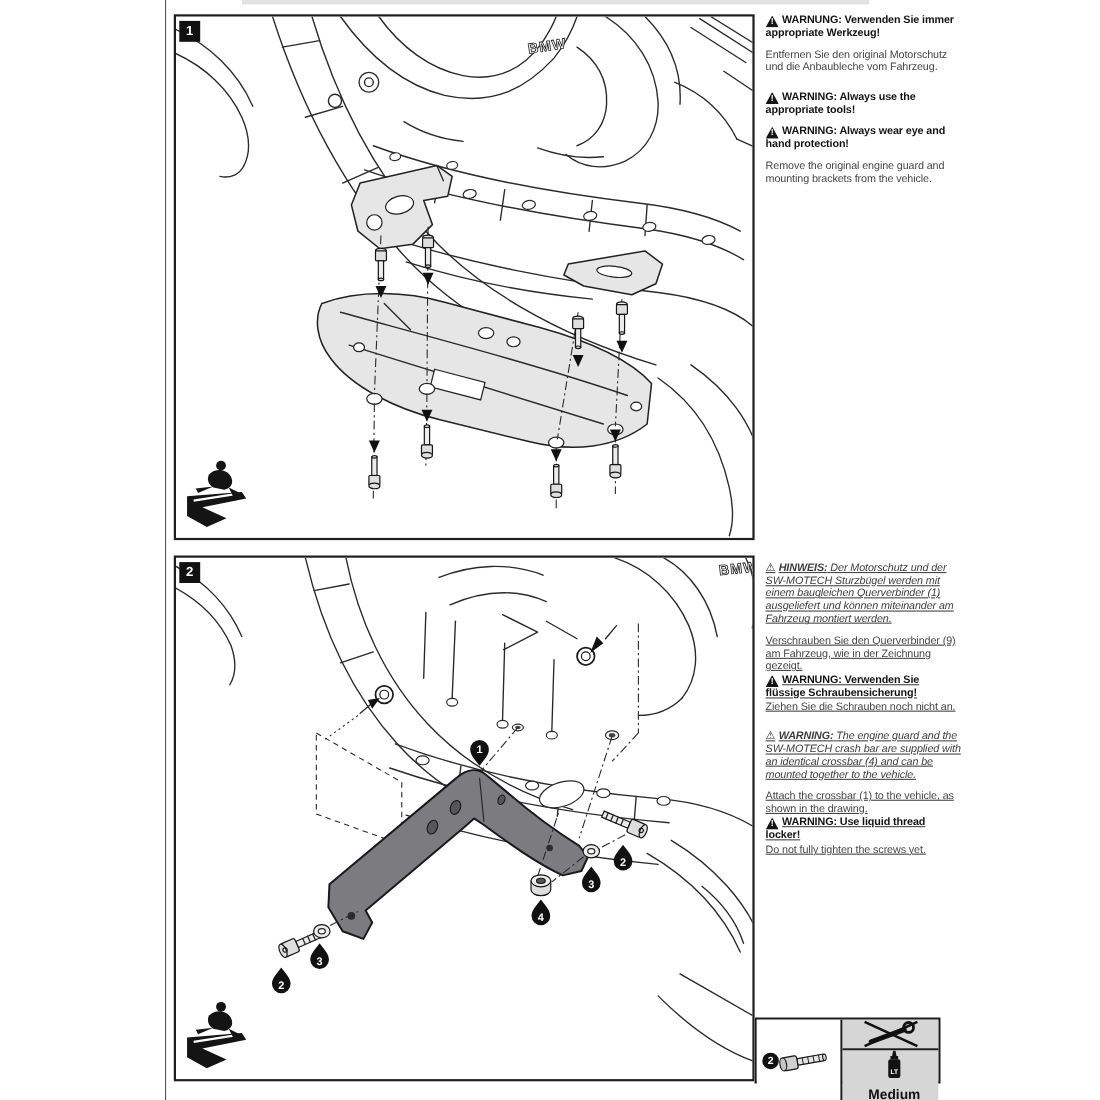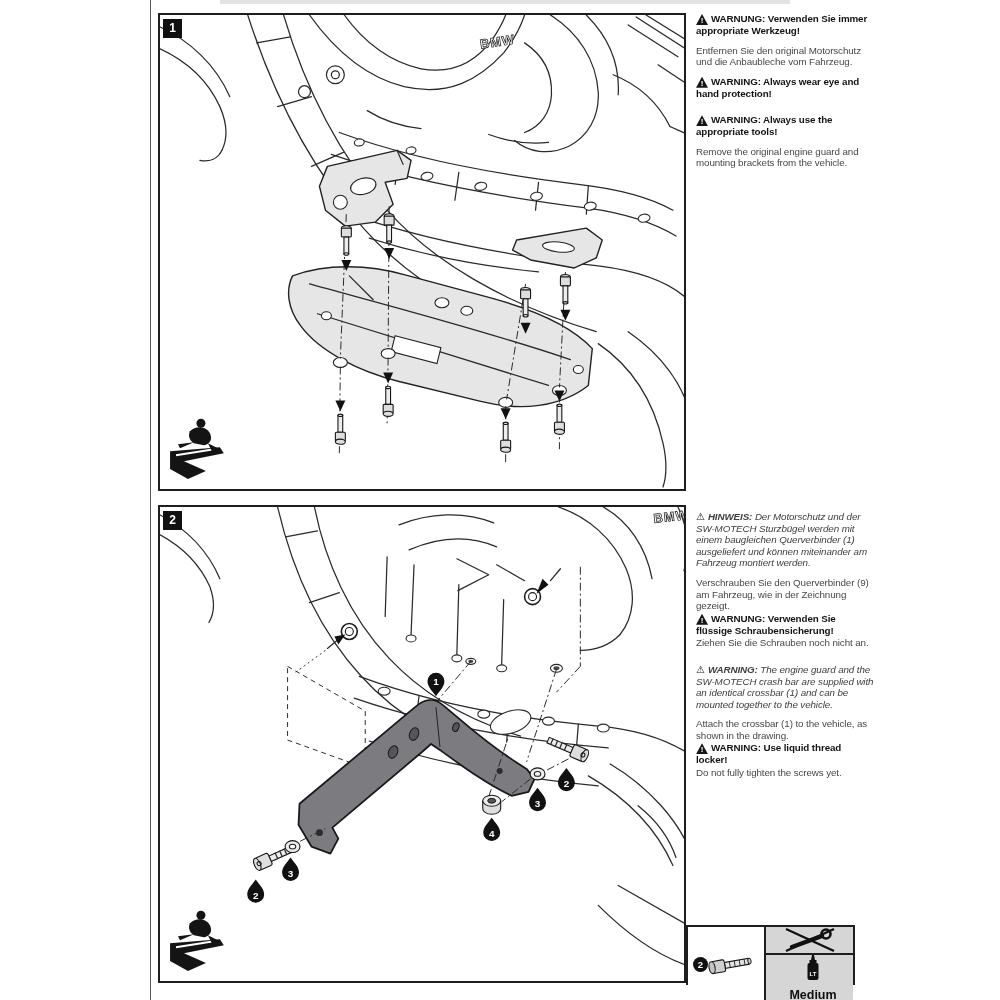--- a/index.html
+++ b/index.html
@@ -9,21 +9,21 @@
   .margin-rule{position:absolute;left:150px;top:0;width:1px;height:1000px;background:#555;}
   .panel{position:absolute;left:158px;width:528px;height:478px;border:2px solid #1e1e1e;
          background:#fff;overflow:hidden;box-sizing:border-box;}
   .panel-1{top:13px;} .panel-2{top:505px;}
   .panel svg{position:absolute;left:0;top:0;}
   .step-badge{position:absolute;top:4px;left:3px;width:19px;height:19px;background:#111;
               color:#fff;font:700 12px/19px "Liberation Sans",sans-serif;text-align:center;z-index:5;}
   
   .col{position:absolute;left:696px;width:178px;font-size:9.8px;line-height:1.18;
        letter-spacing:-0.1px;color:#474747;}
-  .col-top{top:13px;} .col-bottom{top:511px;}
+  .col-top{top:13px;} .col-bottom{top:511px;text-decoration:underline;}
   .col p{margin:0 0 8px;}
   .warn{font-weight:700;color:#131313;}
   .note{font-style:italic;color:#3e3e3e;margin:0 0 6px;}
   .note .lbl{font-weight:700;}
   .tight{margin:0 0 1px !important;}
   .lang-gap{margin-top:15px !important;}
   .tri{display:inline-block;width:12px;height:11px;background:#151515;
        clip-path:polygon(50% 0,100% 100%,0 100%);margin-right:3px;text-align:center;
        vertical-align:-1px;}
   .tri i{font-style:normal;color:#fff;font-weight:700;font-size:8px;line-height:12px;display:inline-block;}
@@ -351,31 +351,31 @@
       <path fill="#141414" d="M22 16 C28 10 38 11 42 18 C45 24 42 29 36 30 L26 28 C21 25 20 20 22 16 Z"></path>
       <path fill="#141414" d="M26 27 L12 33 L10 29 Z"></path>
       <path fill="#141414" d="M40 28 L52 34 L46 40 Z"></path>
     </g>
   </svg>
 </section>
 
 <aside class="col col-top">
   <p class="warn"><span class="tri"><i>!</i></span><span>WARNUNG: Verwenden Sie immer appropriate Werkzeug!</span></p>
   <p class="body-de">Entfernen Sie den original Motorschutz und die Anbaubleche vom Fahrzeug.</p>
+  <p class="warn lang-gap"><span class="tri"><i>!</i></span><span>WARNING: Always use the appropriate tools!</span></p>
   <p class="warn"><span class="tri"><i>!</i></span><span>WARNING: Always wear eye and hand protection!</span></p>
-  <p class="warn lang-gap"><span class="tri"><i>!</i></span><span>WARNING: Always use the appropriate tools!</span></p>
   <p class="body-en">Remove the original engine guard and mounting brackets from the vehicle.</p>
 </aside>
 
 <aside class="col col-bottom">
   <p class="note"><span class="ntri">⚠</span><span class="lbl">HINWEIS:</span> <span>Der Motorschutz und der SW-MOTECH Sturzbügel werden mit einem baugleichen Querverbinder (1) ausgeliefert und können miteinander am Fahrzeug montiert werden.</span></p>
   <p class="tight">Verschrauben Sie den Querverbinder (9) am Fahrzeug, wie in der Zeichnung gezeigt.</p>
   <p class="warn tight"><span class="tri"><i>!</i></span><span>WARNUNG: Verwenden Sie flüssige Schraubensicherung!</span></p>
   <p class="tight">Ziehen Sie die Schrauben noch nicht an.</p>
-  <p class="note lang-gap"><span class="ntri">⚠</span><span class="lbl">WARNING:</span> <span>The engine guard and the SW-MOTECH crash bar are supplied with an identical crossbar (1) and can be mounted together to the vehicle.</span></p>
+  <p class="note lang-gap"><span class="ntri">⚠</span><span class="lbl">WARNING:</span> <span>The engine guard and the SW-MOTECH crash bar are supplied with an identical crossbar (4) and can be mounted together to the vehicle.</span></p>
   <p class="tight">Attach the crossbar (1) to the vehicle, as shown in the drawing.</p>
   <p class="warn tight"><span class="tri"><i>!</i></span><span>WARNING: Use liquid thread locker!</span></p>
   <p class="tight">Do not fully tighten the screws yet.</p>
 </aside>
 
 <div class="parts-table">
   <div class="pt-qty">
     <span class="badge-circle">2</span>
     <svg width="52" height="26" viewBox="0 0 52 26">
       <g transform="translate(8,15) rotate(-10)">

